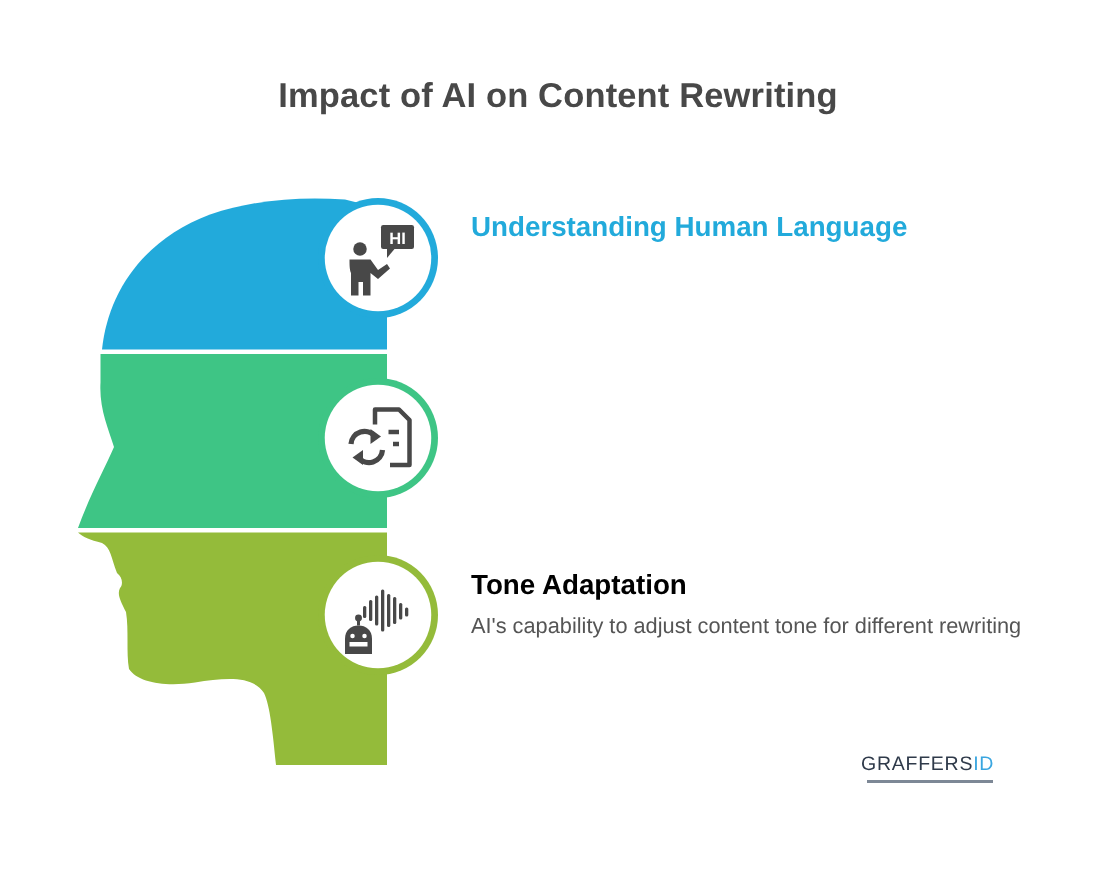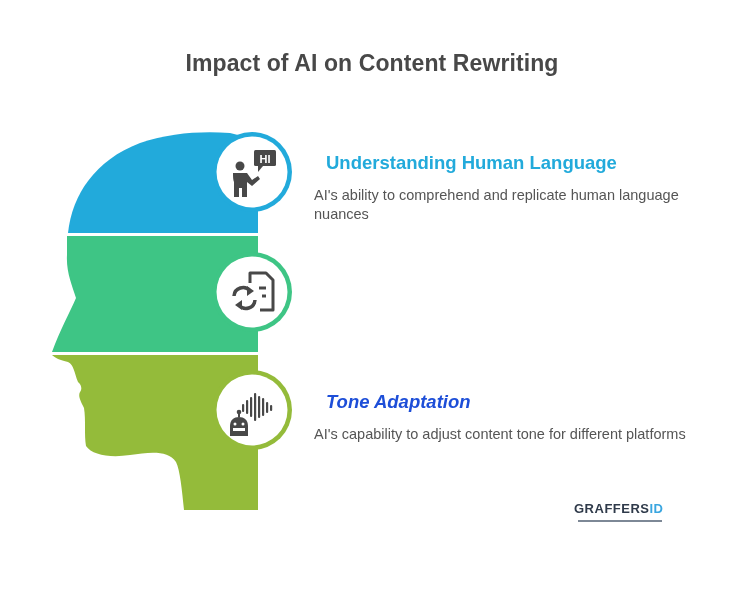--- a/index.html
+++ b/index.html
@@ -1,23 +1,23 @@
 <!DOCTYPE html>
 <html><head>
 <meta charset="utf-8">
 <style>
   html, body { margin: 0; padding: 0; background: #ffffff; }
   body { width: 744px; height: 591px; position: relative; overflow: hidden; font-family: "Liberation Sans", "DejaVu Sans", sans-serif; }
   .title { position: absolute; left: 0; top: 50px; width: 744px; text-align: center; font-size: 23px; font-weight: bold; color: #484848; letter-spacing: 0.1px; }
   svg.head { position: absolute; left: 0; top: 0; }
   .item { position: absolute; left: 314px; width: 400px; }
-  .item h2 { margin: 12px; font-size: 18.5px; font-weight: bold; }
+  .item h2 { margin: 0; font-size: 18.5px; font-weight: bold; }
   .item p { margin: 8px 0 0 0; font-size: 14.5px; line-height: 19px; color: #555555; }
   .logo { position: absolute; left: 574px; top: 501px; width: 96px; height: 26px; }
-  .logo .brand { position: absolute; left: 0; top: 0; font-size: 13px; font-weight: bold; color: #2f3a4a; letter-spacing: 0.5px; white-space: nowrap; }
+  .logo .brand { position: absolute; left: 0; top: 0; font-size: 13px; font-weight: normal; color: #2f3a4a; letter-spacing: 0.5px; white-space: nowrap; }
   .logo .brand .acc { color: #3aa6e0; }
   .logo .tagline { position: absolute; left: 4px; top: 19px; width: 84px; height: 2px; background: #7d8896; }
 </style>
 </head>
 <body>
 
 <div class="title">Impact of AI on Content Rewriting</div>
 
 <svg class="head" width="744" height="591" viewBox="0 0 744 591">
 
@@ -70,27 +70,26 @@
       <path d="M230,426 C230,420 234,417 239,417 C244,417 248,420 248,426 L248,436 L230,436 Z"></path>
       <rect x="233" y="428" width="12" height="3" fill="#ffffff"></rect>
       <circle cx="235" cy="424" r="1.5" fill="#ffffff"></circle>
       <circle cx="243" cy="424" r="1.5" fill="#ffffff"></circle>
     </g>
   </g>
 </svg>
 
 <div class="item" style="top:140px;">
   <h2 style="color:#22aadb;">Understanding Human Language</h2>
-  <p>AI's ability to comprehend and replicate human language nuances</p>
 </div>
 
 <div class="item" style="top:265px;">
 </div>
 
 <div class="item" style="top:379px;">
-  <h2 style="color:#1d4ed8;font-style:italic;">Tone Adaptation</h2>
-  <p>AI's capability to adjust content tone for different platforms</p>
+  <h2 style="color:#000000;">Tone Adaptation</h2>
+  <p>AI's capability to adjust content tone for different rewriting</p>
 </div>
 
 <div class="logo">
   <div class="brand"><span>GRAFFERS</span><span class="acc">ID</span></div>
   <div class="tagline"></div>
 </div>
 
 </body></html>

